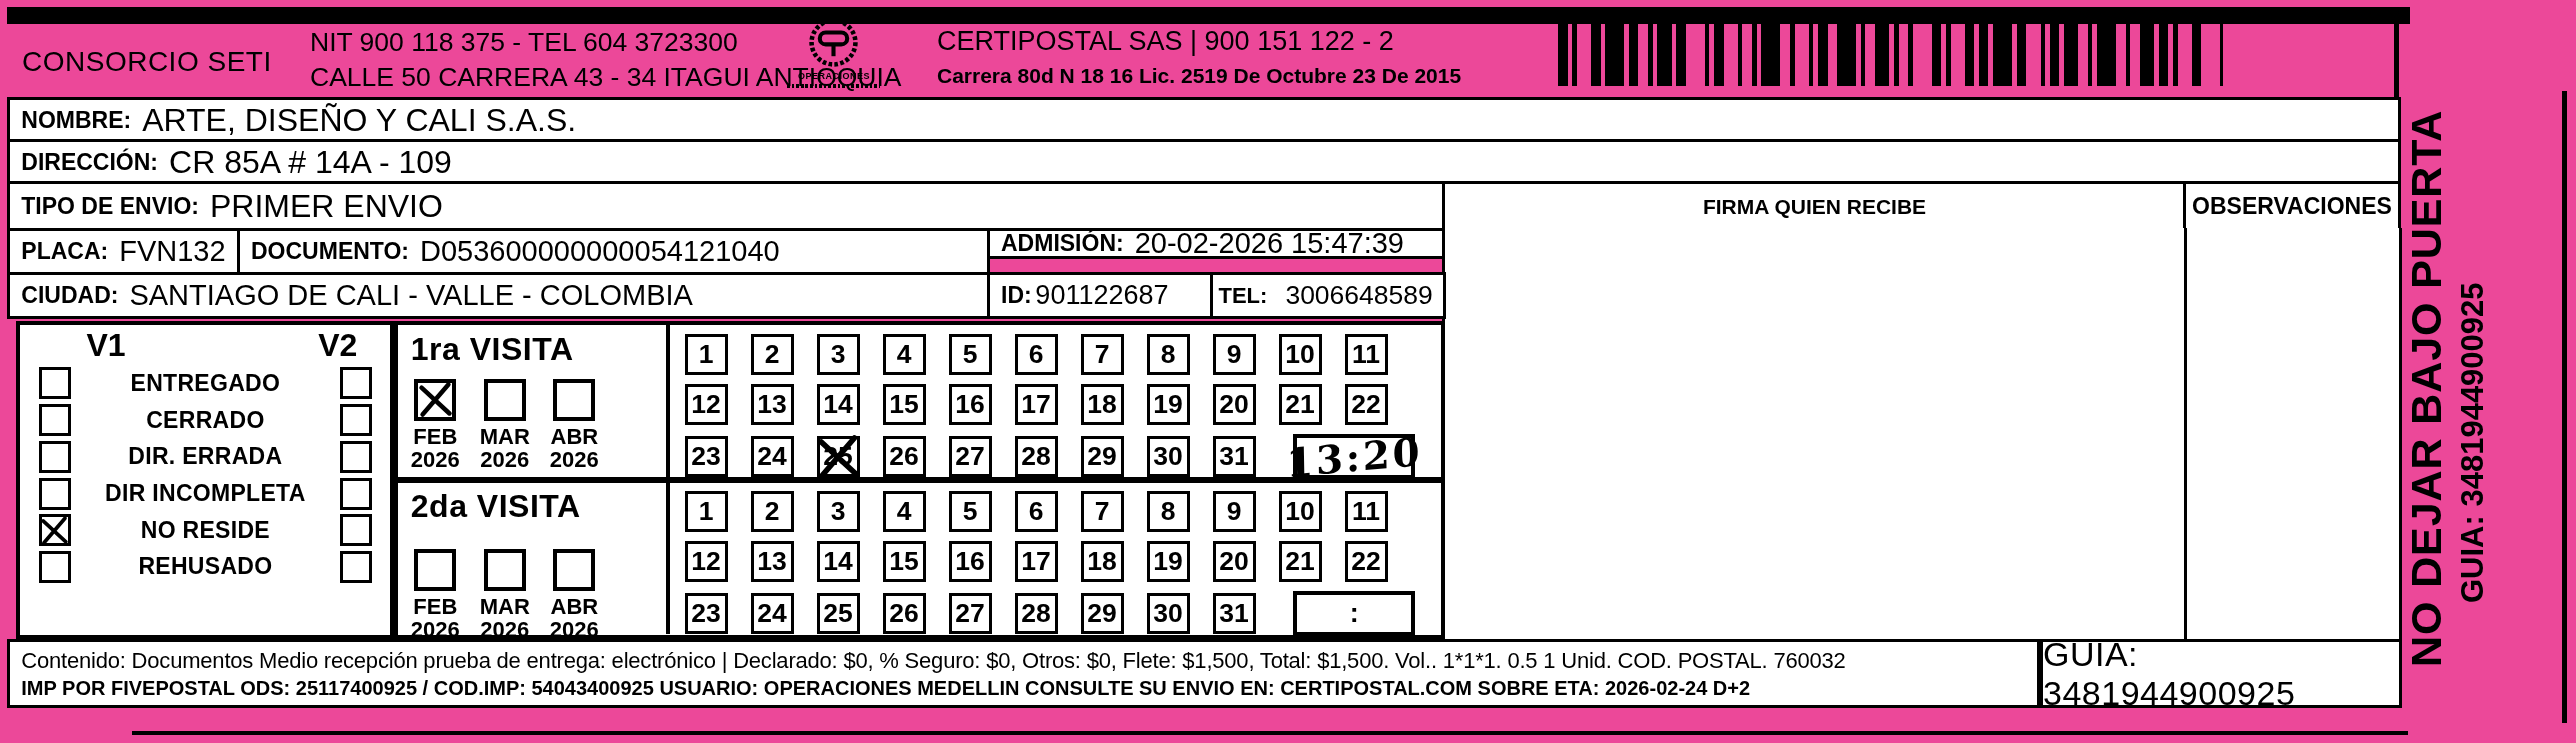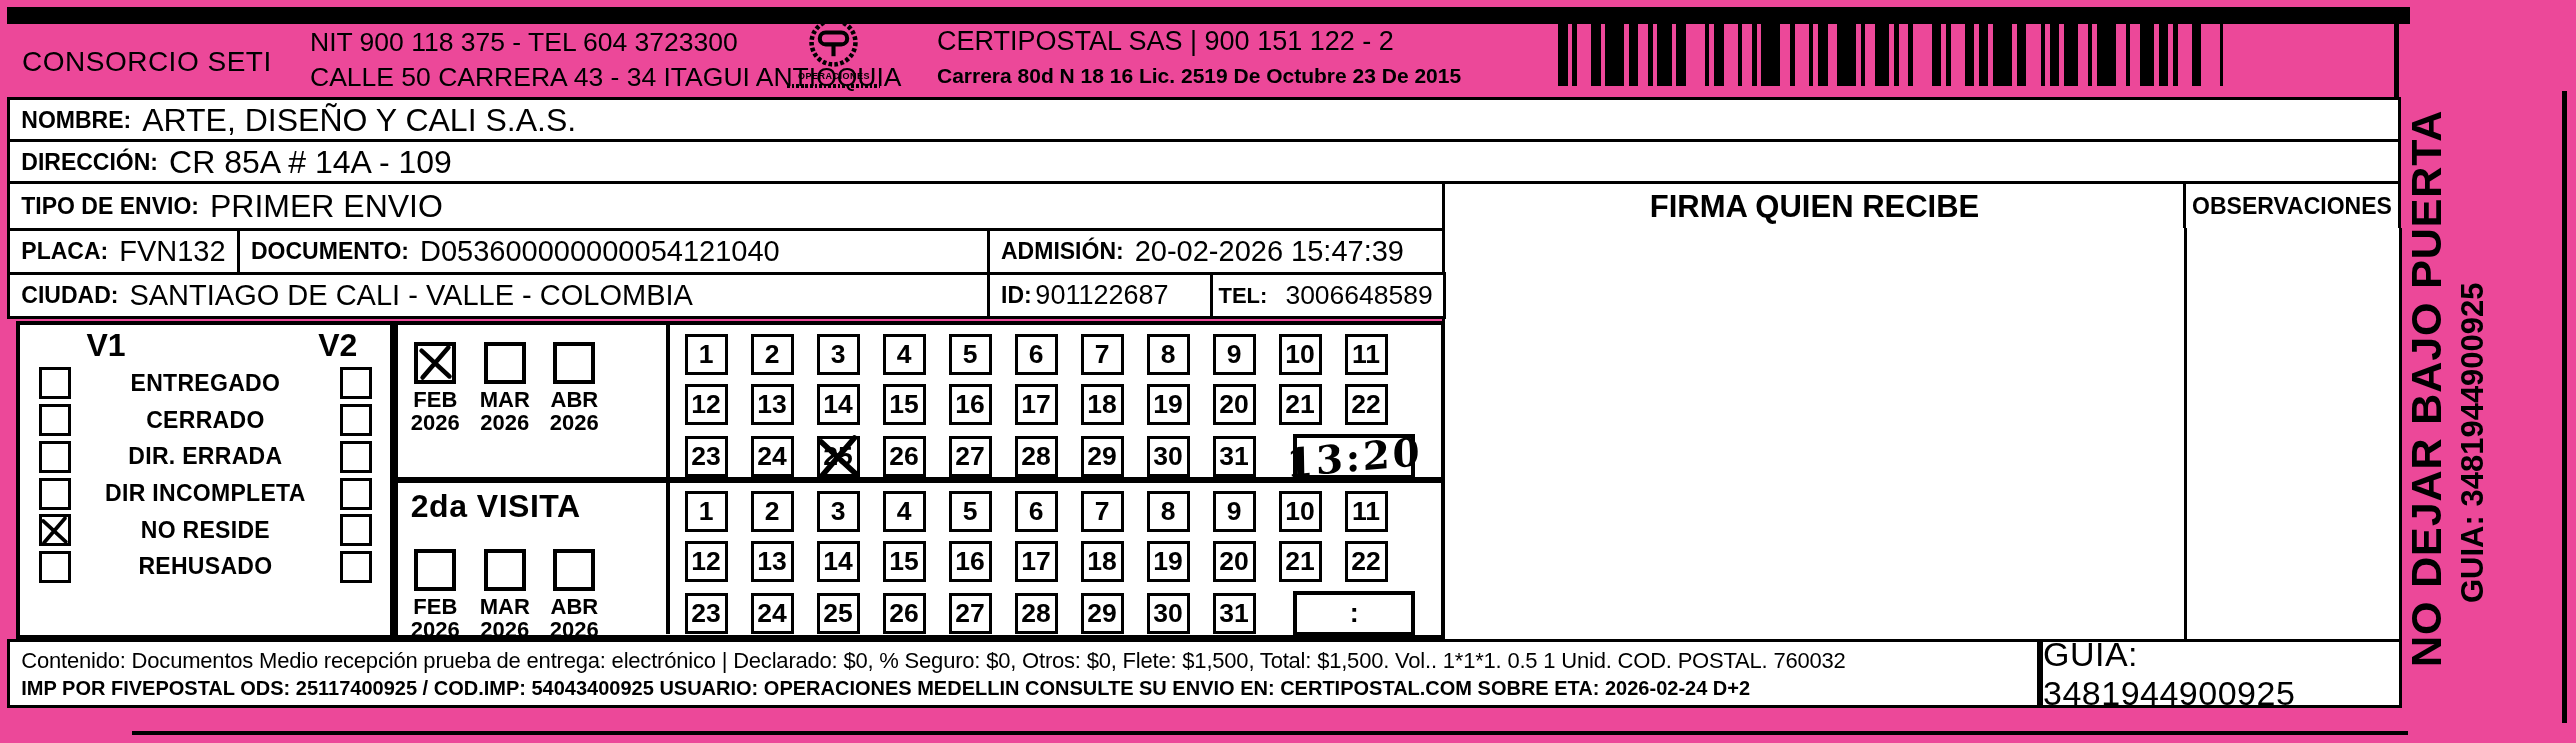--- a/index.html
+++ b/index.html
@@ -31,27 +31,27 @@
   .frow { display:flex; align-items:center; gap:11px; padding:0 11px; }
   .flabel { font-weight:bold; font-size:23px; white-space:nowrap; }
   .fvalue { font-size:32px; white-space:nowrap; }
   .fvalue-sm { font-size:29px; white-space:nowrap; }
 
   .row-nombre    { left:7.3px; top:97px; width:2394px; height:46px; }
   .row-direccion { left:7.3px; top:139px; width:2394px; height:46px; }
   .row-tipo      { left:7.3px;    top:181px; width:1438px; height:51px; }
   .firma-header  { left:1442px; top:181px; width:745px;  height:51px;
                    display:flex; align-items:center; justify-content:center;
-                   font-weight:bold; font-size:31px; }
+                   font-weight:bold; font-size:21px; }
   .obs-header    { left:2183px; top:181px; width:218px;  height:51px;
                    display:flex; align-items:center; justify-content:center;
                    font-weight:bold; font-size:23px; }
   .row-placa     { left:7.3px;    top:228px; width:234px;  height:47px; }
   .row-documento { left:237px;  top:228px; width:753px;  height:47px; }
-  .row-admision  { left:987px; top:228px; width:458px;  height:47px; }
+  .row-admision  { left:987px; top:228px; width:458px;  height:31px; }
   .row-ciudad    { left:7.3px;    top:272px; width:983px; height:47px; }
   .row-id        { left:987px; top:272px; width:226px;  height:47px; gap:3.7px; }
   .row-tel       { left:1210px; top:272px; width:236px;  height:47px; gap:18px; padding:0 5.5px; }
 
   .firma-body { left:1442px; top:228px; width:745px; height:413px;
                 border-left:3.7px solid #000; border-right:3.7px solid #000; position:absolute; background:#fff; }
   .obs-body   { left:2187px; top:228px; width:215px; height:413px;
                 border-right:3.7px solid #000; position:absolute; background:#fff; }
 
   
@@ -291,20 +291,21 @@
           <div class="checkbox"></div>
           <div class="status-label">REHUSADO</div>
           <div class="checkbox"></div>
         </div>
       </div>
   </div>
 
   <div class="visits-box">
     <div class="visit visit--first">
       <div class="visit-left">
+        <div class="visit-title">1ra VISITA</div>
         <div class="months">
             <div class="month-item">
               <div class="checkbox month-checkbox">
                 <svg viewBox="0 0 40 40" class="xmark">
                   <path d="M7 9 L33 33 M32 6 L8 34" stroke="#000000" stroke-width="4.2" fill="none" stroke-linecap="round"></path>
                 </svg>
               </div>
               <div class="month-label">
                 <div>FEB</div>
                 <div>2026</div>

